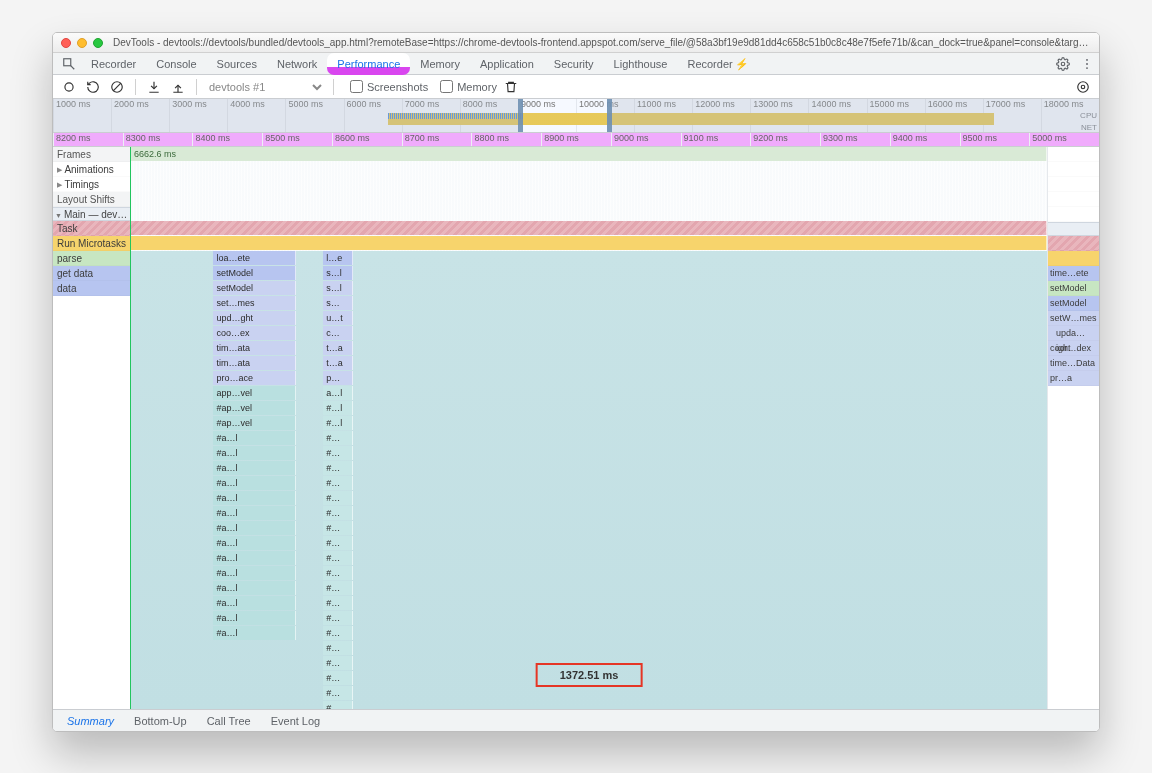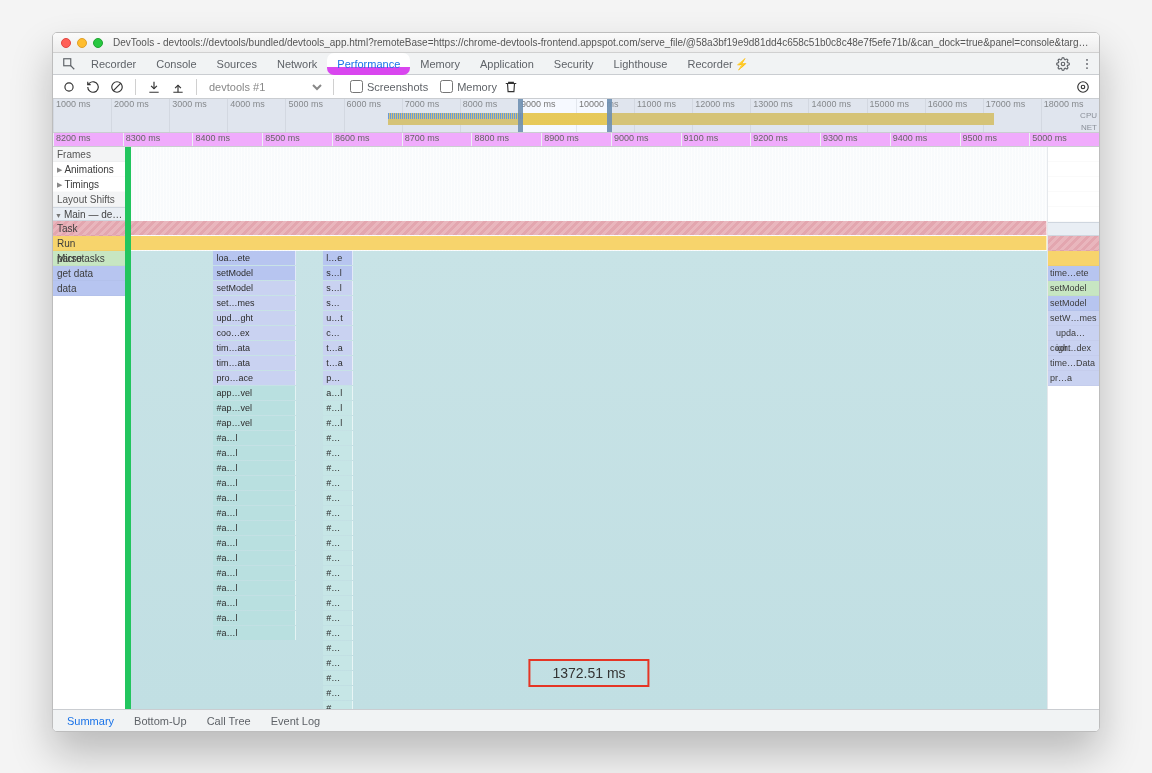--- a/index.html
+++ b/index.html
@@ -118,21 +118,21 @@
     background:#f0abfc;
   }
   .detail-ruler .dt { flex:1; border-left:1px solid #eceff3; padding-left:2px;}
 
   .tracks {
     flex:1; overflow:hidden; display:flex; position:relative;
   }
   .tracks-left {
     width:78px; min-width:78px;
     background:#fff;
-    border-right:6px solid #22c55e;
+    border-right:1px solid #22c55e;
   }
   .tracks-main {
     flex:1; position:relative;
     background:
       repeating-linear-gradient(90deg, rgba(130,170,200,0.05) 0 2px, rgba(130,170,200,0.02) 2px 3px);
   }
   .tracks-right {
     width:52px; min-width:52px;
     background:#fff;
     border-left:1px solid #e5e8ec;
@@ -168,38 +168,38 @@
     padding-left:2px; height:14px; line-height:14px;
     border-top:1px solid #cfd6df; border-bottom:1px solid #cfd6df;
     white-space:nowrap; overflow:hidden; text-overflow:ellipsis;
   }
   .main-label-row .arrow { font-size:7px; margin-right:2px; color:#777;}
 
   
   .callout {
     position:absolute;
     border:2px solid #e53525;
-    color:#333; font-size:14px;
+    color:#333; font-size:11px;
     padding:4px 22px;
     background:transparent;
-    font-weight:400;
+    font-weight:700;
     bottom:22px;
     left:50%;
     transform:translateX(-50%);
   }
 
   
   .bottom-tabs {
     height:22px; border-top:1px solid #cacdd1;
     display:flex; align-items:center;
     font-size:11px; background:#f1f3f4; color:#5f6368;
     padding-left:4px;
   }
   .bottom-tabs .btab { padding:0 10px; height:22px; line-height:22px;}
-  .bottom-tabs .btab.active { color:#1a73e8;}
+  .bottom-tabs .btab.active { color:#1a73e8;font-style:italic;}
 </style>
 </head>
 <body>
 
 <div class="window">
 
   <div class="titlebar">
     <div class="traffic">
       <div class="tl red"></div>
       <div class="tl yel"></div>
@@ -362,20 +362,21 @@
         <div class="trk-row h">Layout Shifts</div>
         <div class="main-label-row"><span class="arrow">▼</span>Main — devtools://devtools/bundled/devtools_app.html?remoteBase=https://chrome-devtools-frontend.appspot.com/serve_file/@58a3bf19e9d81dd4c658c51b0c8c48e7f5efe71b/&amp;can_dock=true&amp;panel=console&amp;targetType=tab&amp;debugFrontend=true</div>
         <div class="trk-row " style="background: repeating-linear-gradient(135deg, rgb(233, 182, 189) 0px, rgb(233, 182, 189) 3px, rgb(227, 166, 175) 3px, rgb(227, 166, 175) 6px);">Task</div>
         <div class="trk-row " style="background: rgb(247, 212, 108);">Run Microtasks</div>
         <div class="trk-row " style="background: rgb(199, 230, 194);">parse</div>
         <div class="trk-row " style="background: rgb(183, 197, 240);">get data</div>
         <div class="trk-row " style="background: rgb(183, 197, 240);">data</div>
       </div>
     <div class="tracks-main">
       <div class="flame-area" id="flame-area">
+          <div class="fbar frames" style="top: 0px; left: 0%; width: 100%;">6662.6 ms</div>
           <div class="fbar task" style="top: 74px; left: 0%; width: 100%;"></div>
           <div class="fbar micro" style="top: 89px; left: 0%; width: 100%;"></div>
           <div class="mainbg" style="top: 104px; bottom: 0px;"></div>
           <div class="fbar js" style="top: 104px; left: 9%; width: 9%;">loa…ete</div>
           <div class="fbar js" style="top: 119px; left: 9%; width: 9%;">setModel</div>
           <div class="fbar js2" style="top: 134px; left: 9%; width: 9%;">setModel</div>
           <div class="fbar js2" style="top: 149px; left: 9%; width: 9%;">set…mes</div>
           <div class="fbar js2" style="top: 164px; left: 9%; width: 9%;">upd…ght</div>
           <div class="fbar js2" style="top: 179px; left: 9%; width: 9%;">coo…ex</div>
           <div class="fbar js2" style="top: 194px; left: 9%; width: 9%;">tim…ata</div>

